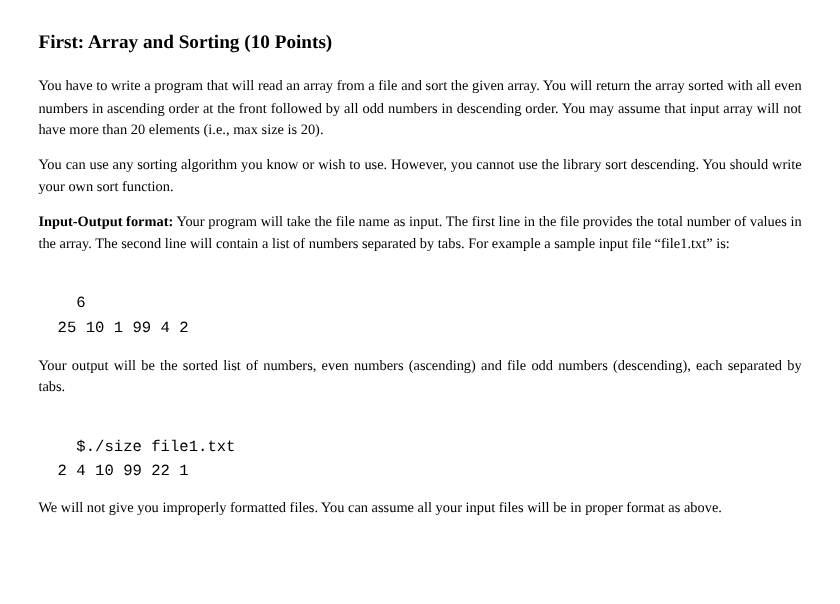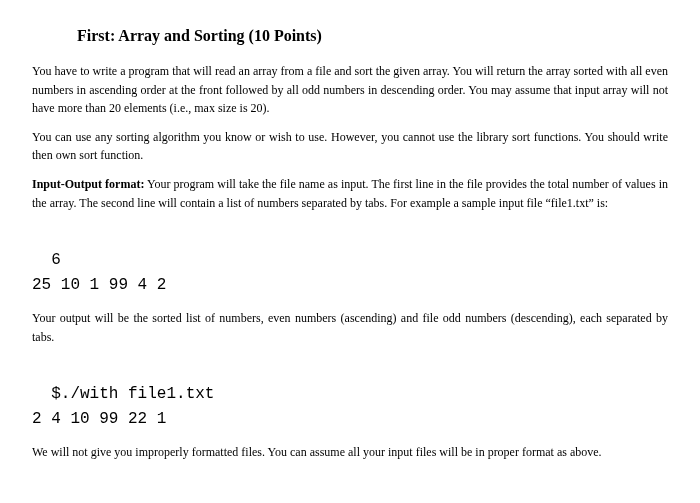--- a/index.html
+++ b/index.html
@@ -17,61 +17,60 @@
       padding: 24px 32px;
       width: 700px;
       min-height: 503px;
     }
 
     .page-title {
       font-size: 16px;
       font-weight: bold;
       margin-bottom: 14px;
       font-family: "Computer Modern", "Latin Modern", Georgia, serif;
-      margin-left: 45px;
     }
 
     .paragraph {
       text-align: justify;
       margin-bottom: 10px;
       font-size: 12px;
       line-height: 1.55;
     }
 
     .paragraph .bold-label {
       font-weight: bold;
       font-style: normal;
     }
 
     .code-block {
       font-family: "Courier New", Courier, monospace;
-      font-size: 16px;
-      margin: 10px 0 10px 0;
+      font-size: 13px;
+      margin: 10px 0 10px 16px;
       line-height: 1.6;
       white-space: pre;
     }
   </style>
 </head>
 <body>
 
 <h1 class="page-title">First:  Array and Sorting (10 Points)</h1>
 
 <p class="paragraph">You have to write a program that will read an array from a file and sort the given array.  You will return the array sorted with all even numbers in ascending order at the front followed by all odd numbers in descending order.  You may assume that input array will not have more than 20 elements (i.e., max size is 20).</p>
 
-<p class="paragraph">You can use any sorting algorithm you know or wish to use.  However, you cannot use the library sort functions.  You should write then own sort function.</p>
+<p class="paragraph">You can use any sorting algorithm you know or wish to use.  However, you cannot use the library sort descending.  You should write your own sort function.</p>
 
 <p class="paragraph">
   <span class="bold-label">Input-Output format:</span><span> Your program will take the file name as input.  The first line in the file provides the total number of values in the array.  The second line will contain a list of numbers separated by tabs.  For example a sample input file “file1.txt” is:</span>
 </p>
 
 <div class="code-block">
   <span>6</span>
 <span>25 10 1 99 4 2</span>
 </div>
 
 <p class="paragraph">Your output will be the sorted list of numbers, even numbers (ascending) and file odd numbers (descending), each separated by tabs.</p>
 
 <div class="code-block">
-  <span>$./with file1.txt</span>
+  <span>$./size file1.txt</span>
 <span>2 4 10 99 22 1</span>
 </div>
 
 <p class="paragraph">We will not give you improperly formatted files.  You can assume all your input files will be in proper format as above.</p>
 
 </body></html>

